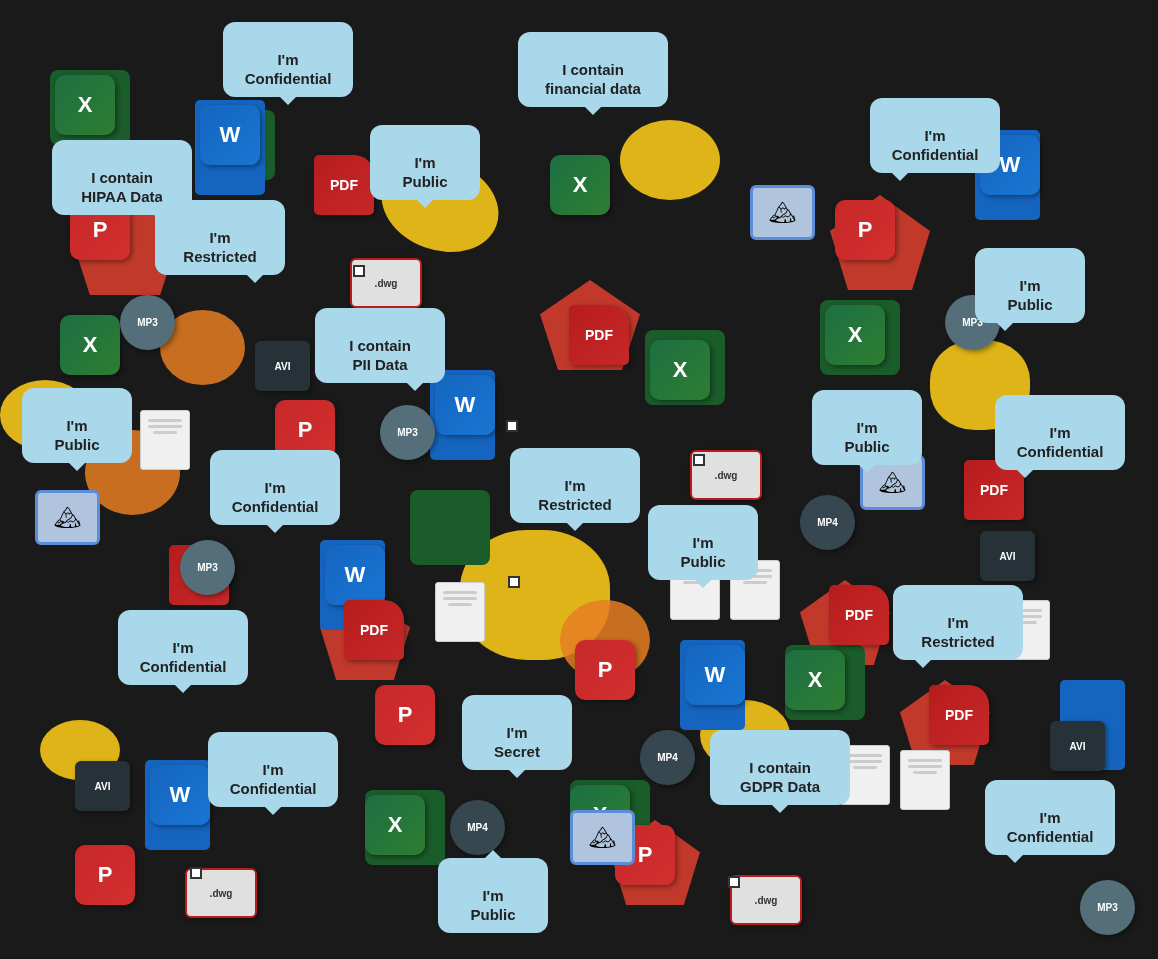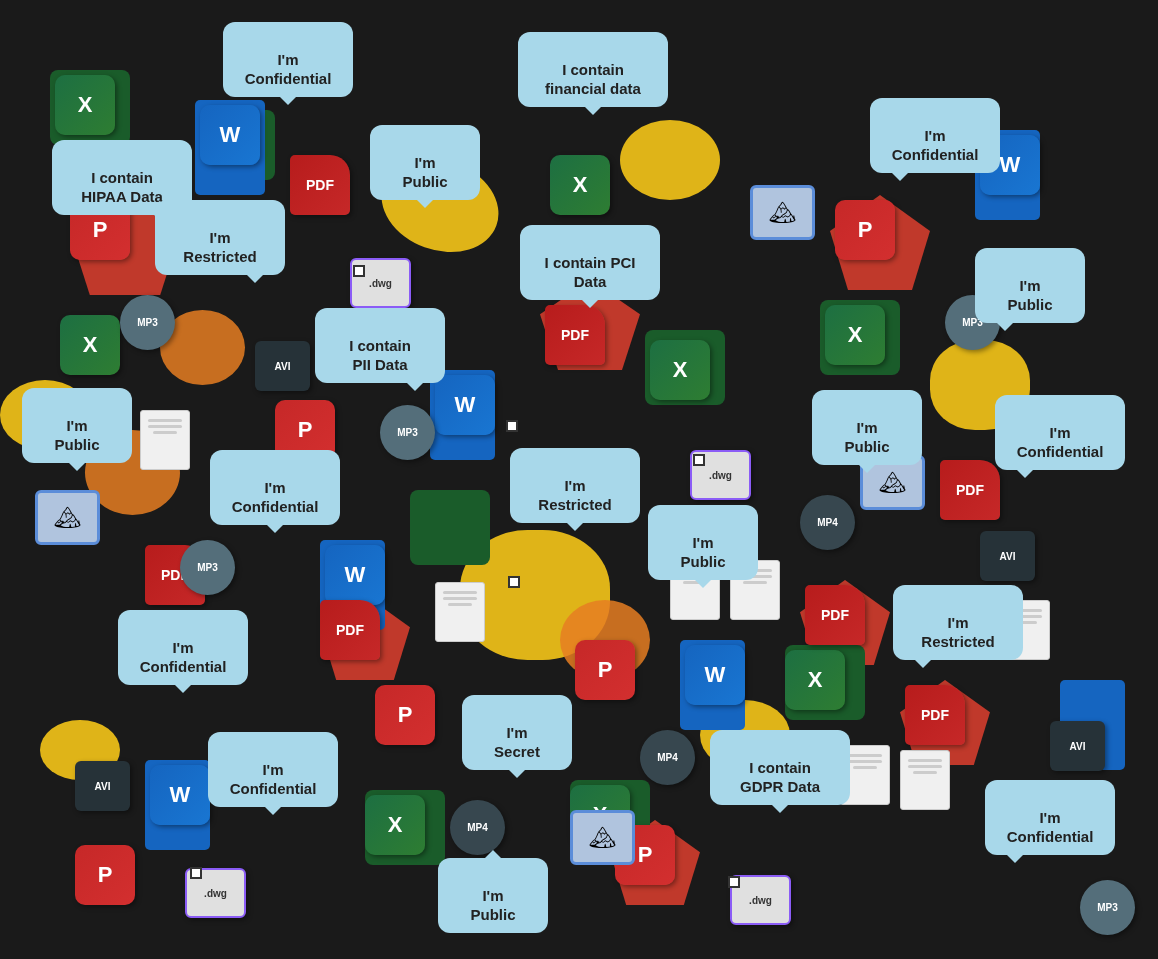--- a/index.html
+++ b/index.html
@@ -72,39 +72,39 @@
       align-items: center;
       justify-content: center;
       font-weight: 900;
       font-size: 22px;
       color: white;
       box-shadow: 2px 2px 5px rgba(0,0,0,0.4);
     }
     .app-badge.excel { background: linear-gradient(135deg, #1d6f42, #2e7d32); }
     .app-badge.word { background: linear-gradient(135deg, #1565c0, #1976d2); }
     .app-badge.ppt { background: linear-gradient(135deg, #c62828, #d32f2f); }
-    .app-badge.pdf { background: linear-gradient(135deg, #b71c1c, #c62828); }
+    .app-badge.pdf { background: linear-gradient(135deg, #b71c1c, #c62828); margin-left: 24px; }
 
     
     .media-badge {
       position: absolute;
       border-radius: 6px;
       z-index: 6;
       display: flex;
       align-items: center;
       justify-content: center;
       font-weight: 700;
       font-size: 10px;
       color: white;
       box-shadow: 2px 2px 5px rgba(0,0,0,0.4);
     }
     .media-badge.mp3 { background: #546e7a; width: 55px; height: 55px; border-radius: 50%; }
     .media-badge.mp4 { background: #37474f; width: 55px; height: 55px; border-radius: 50%; }
     .media-badge.avi { background: #263238; width: 55px; height: 50px; margin-top: 31px; }
-    .media-badge.dwg { background: #e0e0e0; color: #333; width: 61px; height: 50px; border: 2px solid #8b5cf6; }
+    .media-badge.dwg { background: #e0e0e0; color: #333; width: 72px; height: 50px; border: 2px solid #b91c1c; }
 
     
     .img-badge {
       position: absolute;
       width: 65px;
       height: 55px;
       background: #b0c4de;
       border: 3px solid #5b8dd9;
       border-radius: 6px;
       z-index: 6;
@@ -364,23 +364,20 @@
   </div>
 
   <div class="bubble tail-bottom" style="left:370px;top:125px;min-width:110px;">
     I'm<br>Public
   </div>
 
   <div class="bubble tail-bottom-right" style="left:155px;top:200px;min-width:130px;">
     I'm<br>Restricted
   </div>
 
-  <div class="bubble tail-bottom" style="left:520px;top:225px;min-width:140px;">
-    I contain PCI<br>Data
-  </div>
 
   <div class="bubble tail-bottom-left" style="left:975px;top:248px;min-width:110px;">
     I'm<br>Public
   </div>
 
   <div class="bubble tail-bottom-right" style="left:315px;top:308px;min-width:130px;">
     I contain<br>PII Data
   </div>
 
   <div class="bubble tail-bottom" style="left:22px;top:388px;min-width:110px;">

